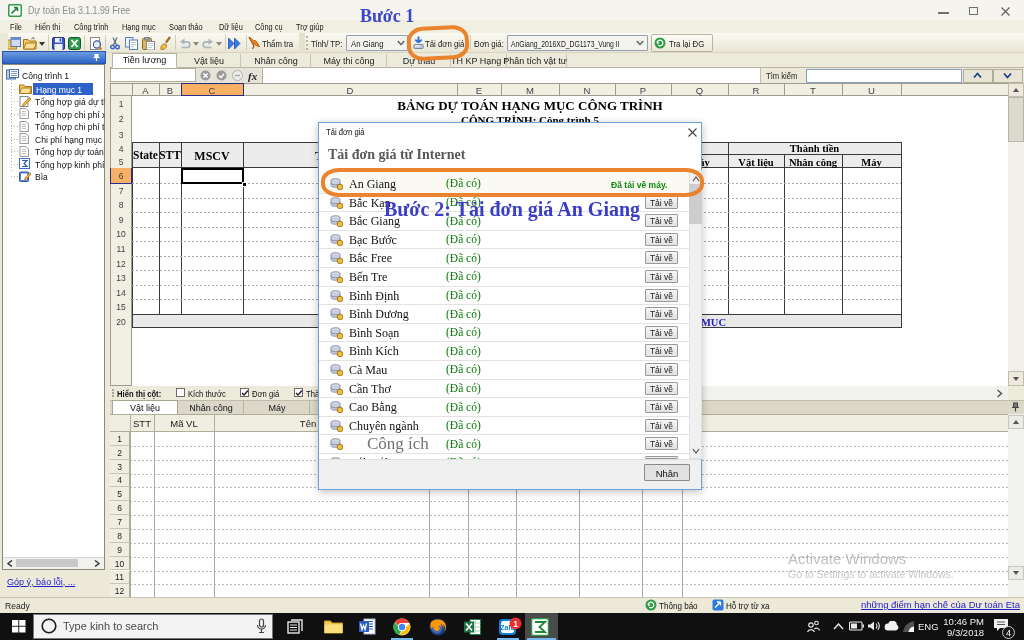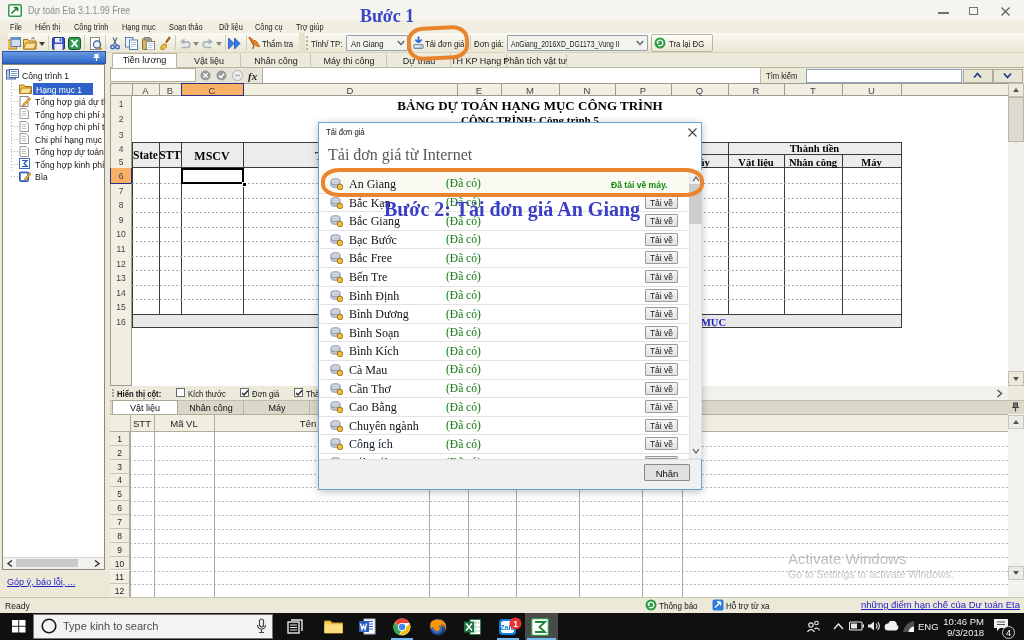--- a/index.html
+++ b/index.html
@@ -223,21 +223,21 @@
 <div class="a" style="left:110px;top:243.95px;width:22px;font-size:8.5px;color:#3f3f49;text-align:center;white-space:nowrap;line-height:10.5px;overflow:hidden;">11</div>
 <div class="a" style="left:110px;top:255.7px;width:22px;height:15.600000000000023px;background:#f0efe2;border:1px solid #9e9c8e;border-top:none;"></div>
 <div class="a" style="left:110px;top:258.5px;width:22px;font-size:8.5px;color:#3f3f49;text-align:center;white-space:nowrap;line-height:10.5px;overflow:hidden;">12</div>
 <div class="a" style="left:110px;top:270.3px;width:22px;height:15.5px;background:#f0efe2;border:1px solid #9e9c8e;border-top:none;"></div>
 <div class="a" style="left:110px;top:273.05px;width:22px;font-size:8.5px;color:#3f3f49;text-align:center;white-space:nowrap;line-height:10.5px;overflow:hidden;">13</div>
 <div class="a" style="left:110px;top:284.8px;width:22px;height:15.599999999999966px;background:#f0efe2;border:1px solid #9e9c8e;border-top:none;"></div>
 <div class="a" style="left:110px;top:287.6px;width:22px;font-size:8.5px;color:#3f3f49;text-align:center;white-space:nowrap;line-height:10.5px;overflow:hidden;">14</div>
 <div class="a" style="left:110px;top:299.4px;width:22px;height:15.600000000000023px;background:#f0efe2;border:1px solid #9e9c8e;border-top:none;"></div>
 <div class="a" style="left:110px;top:302.2px;width:22px;font-size:8.5px;color:#3f3f49;text-align:center;white-space:nowrap;line-height:10.5px;overflow:hidden;">15</div>
 <div class="a" style="left:110px;top:314px;width:22px;height:15px;background:#f0efe2;border:1px solid #9e9c8e;border-top:none;"></div>
-<div class="a" style="left:110px;top:316.5px;width:22px;font-size:8.5px;color:#3f3f49;text-align:center;white-space:nowrap;line-height:10.5px;overflow:hidden;">16</div>
+<div class="a" style="left:110px;top:316.5px;width:22px;font-size:8.5px;color:#3f3f49;text-align:center;white-space:nowrap;line-height:10.5px;overflow:hidden;">20</div>
 <div class="a" style="left:110px;top:328px;width:22px;height:58px;background:#f0efe2;border:1px solid #9e9c8e;border-top:none"></div>
 <div class="a ser" style="left:243px;top:98px;width:574px;font-size:13px;color:#000;text-align:center;white-space:nowrap;line-height:15px;overflow:hidden;font-weight:bold;">BẢNG DỰ TOÁN HẠNG MỤC CÔNG TRÌNH</div>
 <div class="a ser" style="left:243px;top:114px;width:574px;font-size:11px;color:#000;text-align:center;white-space:nowrap;line-height:13px;overflow:hidden;font-weight:bold;">CÔNG TRÌNH: Công trình 5</div>
 <div class="a" style="left:132px;top:142px;width:28px;height:26.4px;background:#ececec;border:1px solid #3a3a3a"></div>
 <div class="a ser" style="left:132px;top:149px;width:27px;font-size:11.5px;color:#000;text-align:center;white-space:nowrap;line-height:13.5px;overflow:hidden;font-weight:bold;">State</div>
 <div class="a" style="left:159px;top:142px;width:23px;height:26.4px;background:#ececec;border:1px solid #3a3a3a"></div>
 <div class="a ser" style="left:159px;top:149px;width:22px;font-size:11.5px;color:#000;text-align:center;white-space:nowrap;line-height:13.5px;overflow:hidden;font-weight:bold;">STT</div>
 <div class="a" style="left:181px;top:142px;width:63px;height:26.4px;background:#ececec;border:1px solid #3a3a3a"></div>
 <div class="a ser" style="left:181px;top:149px;width:62px;font-size:12px;color:#000;text-align:center;white-space:nowrap;line-height:14px;overflow:hidden;font-weight:bold;">MSCV</div>
 <div class="a" style="left:243px;top:142px;width:215px;height:26.4px;background:#ececec;border:1px solid #3a3a3a"></div>
@@ -588,21 +588,21 @@
   </svg>
 <svg class="a" style="left:1002px;top:626px" width="13" height="13" viewBox="0 0 13 13">
     <circle cx="6.5" cy="6.5" r="6" fill="#181818" stroke="#c8c8c8" stroke-width="1"></circle>
     <text x="6.5" y="9.8" font-size="9" fill="#fff" text-anchor="middle" font-family="Liberation Sans">4</text>
   </svg>
 <div class="a" style="left:318px;top:122px;width:384px;height:368px;background:#fff;border:1px solid #6ba2d6;box-shadow:0 2px 8px rgba(0,0,0,0.25);z-index:10"></div>
 <div class="a" style="left:326px;top:126.5px;font-size:9px;color:#111;white-space:nowrap;line-height:11px;transform:scaleX(0.85);transform-origin:0 50%;z-index:11;">Tải đơn giá</div>
 <svg class="a" style="left:688px;top:128px;z-index:11" width="9" height="9" viewBox="0 0 9 9">
     <path d="M0.5 0.5 L8.5 8.5 M8.5 0.5 L0.5 8.5" stroke="#444" stroke-width="1.1"></path>
   </svg>
-<div class="a ser" style="left:328px;top:146px;font-size:16px;color:#585858;white-space:nowrap;line-height:17px;font-weight:normal;z-index:11;">Tải đơn giá từ Internet</div>
+<div class="a ser" style="left:328px;top:146px;font-size:14px;color:#585858;white-space:nowrap;line-height:17px;font-weight:bold;z-index:11;">Tải đơn giá từ Internet</div>
 <div class="a" style="left:319px;top:170px;width:370px;height:22.900000000000002px;background:#fbfaf2;z-index:11"></div>
 <div class="a" style="left:319px;top:192.5px;width:370px;height:1px;background:#e2e2e2;z-index:12;"></div>
 <svg class="a" style="left:330px;top:177.9px;z-index:12;" width="13" height="12" viewBox="0 0 13 12">
     <ellipse cx="5.5" cy="2.5" rx="4.5" ry="1.8" fill="#d8dde8" stroke="#8a93a8"></ellipse>
     <path d="M1 2.5 v5 a4.5 1.8 0 0 0 9 0 v-5" fill="#c8cfdd" stroke="#8a93a8"></path>
     <path d="M1 5 a4.5 1.8 0 0 0 9 0" fill="none" stroke="#8a93a8"></path>
     <circle cx="10" cy="9" r="2.8" fill="#f0c040" stroke="#a87818"></circle>
   </svg>
 <div class="a ser" style="left:349px;top:176.9px;font-size:12px;color:#111;white-space:nowrap;line-height:14px;z-index:12;">An Giang</div>
 <div class="a ser" style="left:446px;top:177.4px;font-size:11.5px;color:#0b7a0b;white-space:nowrap;line-height:13.5px;z-index:12;">(Đã có)</div>
@@ -750,21 +750,21 @@
 <div class="a ser" style="left:446px;top:419.20000000000005px;font-size:11.5px;color:#0b7a0b;white-space:nowrap;line-height:13.5px;z-index:12;">(Đã có)</div>
 <div class="a" style="left:645px;top:418.70000000000005px;width:33px;height:13px;background:linear-gradient(#f6f6f6,#e2e2e2);border:1px solid #9a9a9a;border-radius:1px;z-index:12;"></div>
 <div class="a" style="left:645px;top:420.70000000000005px;width:33px;font-size:8.5px;color:#222;text-align:center;white-space:nowrap;line-height:10.5px;overflow:hidden;z-index:12;">Tải về</div>
 <div class="a" style="left:319px;top:452.9px;width:370px;height:1px;background:#e2e2e2;z-index:12;"></div>
 <svg class="a" style="left:330px;top:438.30000000000007px;z-index:12;" width="13" height="12" viewBox="0 0 13 12">
     <ellipse cx="5.5" cy="2.5" rx="4.5" ry="1.8" fill="#d8dde8" stroke="#8a93a8"></ellipse>
     <path d="M1 2.5 v5 a4.5 1.8 0 0 0 9 0 v-5" fill="#c8cfdd" stroke="#8a93a8"></path>
     <path d="M1 5 a4.5 1.8 0 0 0 9 0" fill="none" stroke="#8a93a8"></path>
     <circle cx="10" cy="9" r="2.8" fill="#f0c040" stroke="#a87818"></circle>
   </svg>
-<div class="a ser" style="left:349px;top:437.30000000000007px;font-size:12px;color:#0f172a;white-space:nowrap;line-height:14px;z-index:12;">Công ích</div>
+<div class="a ser" style="left:367px;top:437.30000000000007px;font-size:17px;color:#737373;white-space:nowrap;line-height:14px;z-index:12;">Công ích</div>
 <div class="a ser" style="left:446px;top:437.80000000000007px;font-size:11.5px;color:#0b7a0b;white-space:nowrap;line-height:13.5px;z-index:12;">(Đã có)</div>
 <div class="a" style="left:645px;top:437.30000000000007px;width:33px;height:13px;background:linear-gradient(#f6f6f6,#e2e2e2);border:1px solid #9a9a9a;border-radius:1px;z-index:12;"></div>
 <div class="a" style="left:645px;top:439.30000000000007px;width:33px;font-size:8.5px;color:#222;text-align:center;white-space:nowrap;line-height:10.5px;overflow:hidden;z-index:12;">Tải về</div>
 <svg class="a" style="left:330px;top:456.9px;z-index:12;" width="13" height="12" viewBox="0 0 13 12">
     <ellipse cx="5.5" cy="2.5" rx="4.5" ry="1.8" fill="#d8dde8" stroke="#8a93a8"></ellipse>
     <path d="M1 2.5 v5 a4.5 1.8 0 0 0 9 0 v-5" fill="#c8cfdd" stroke="#8a93a8"></path>
     <path d="M1 5 a4.5 1.8 0 0 0 9 0" fill="none" stroke="#8a93a8"></path>
     <circle cx="10" cy="9" r="2.8" fill="#f0c040" stroke="#a87818"></circle>
   </svg>
 <div class="a ser" style="left:349px;top:455.9px;font-size:12px;color:#111;white-space:nowrap;line-height:14px;z-index:12;">Đắk Lắk</div>

